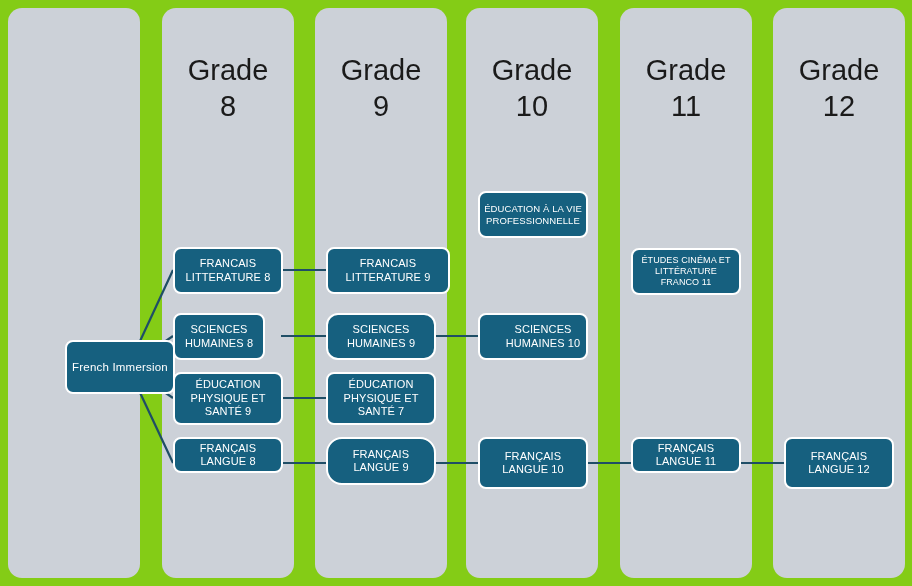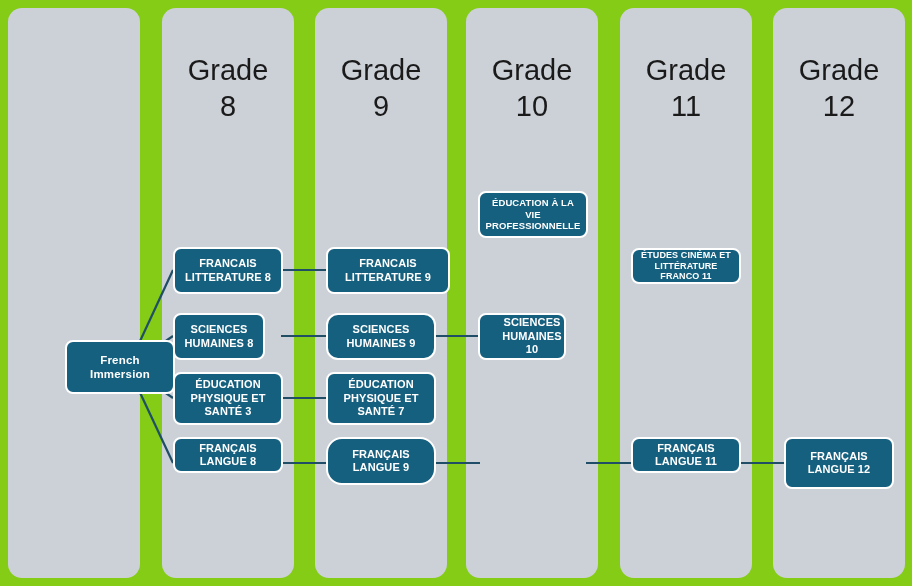--- a/index.html
+++ b/index.html
@@ -41,21 +41,21 @@
     border: 2px solid #ffffff;
     border-radius: 8px;
     box-sizing: border-box;
     display: flex;
     align-items: center;
     justify-content: center;
     text-align: center;
     color: #ffffff;
     font-size: 11px;
     line-height: 1.22;
-    font-weight: 700;
+    font-weight: 400;
     letter-spacing: 0.1px;
     padding: 2px 4px;
     z-index: 3;
     font-family: "Liberation Sans", sans-serif;
   }
   .course-box.root {
     font-size: 11.5px;
     letter-spacing: 0.2px;
     margin-left: 47px;
   }
@@ -124,29 +124,30 @@
       <line x1="434" y1="463" x2="480" y2="463"></line>
       <line x1="586" y1="463" x2="633" y2="463"></line>
       <line x1="739" y1="463" x2="786" y2="463"></line>
     </g>
   </svg>
 
   <div class="course-box root" style="left:18px; top:340px; width:110px; height:54px;">French Immersion</div>
 
   <div class="course-box" style="left:173px; top:247px; width:110px; height:47px;">FRANCAIS LITTERATURE 8</div>
   <div class="course-box" style="left:173px; top:313px; width:92px; height:47px;">SCIENCES HUMAINES 8</div>
-  <div class="course-box" style="left:173px; top:372px; width:110px; height:53px;">ÉDUCATION PHYSIQUE ET SANTÉ 3</div>
+  <div class="course-box" style="left:173px; top:372px; width:110px; height:53px;">ÉDUCATION PHYSIQUE ET SANTÉ 9</div>
   <div class="course-box" style="left:173px; top:437px; width:110px; height:36px;">FRANÇAIS LANGUE 8</div>
 
   <div class="course-box" style="left:326px; top:247px; width:124px; height:47px;">FRANCAIS LITTERATURE 9</div>
   <div class="course-box" style="left:326px; top:313px; width:110px; height:47px;border-radius:12px;">SCIENCES HUMAINES 9</div>
   <div class="course-box" style="left:326px; top:372px; width:110px; height:53px;">ÉDUCATION PHYSIQUE ET SANTÉ 7</div>
   <div class="course-box" style="left:326px; top:437px; width:110px; height:48px;border-radius:16px;">FRANÇAIS LANGUE 9</div>
 
   <div class="course-box small" style="left:478px; top:191px; width:110px; height:47px;">ÉDUCATION À LA VIE PROFESSIONNELLE</div>
-  <div class="course-box" style="left:478px; top:313px; width:88px; height:47px;padding-left:24px;">SCIENCES HUMAINES 10</div>
+  <div class="course-box" style="left:478px; top:313px; width:110px; height:47px;padding-left:24px;">SCIENCES HUMAINES 10</div>
+  <div class="course-box" style="left:478px; top:437px; width:110px; height:52px;">FRANÇAIS LANGUE 10</div>
 
-  <div class="course-box tiny" style="left:631px; top:248px; width:110px; height:36px;">ÉTUDES CINÉMA ET LITTÉRATURE FRANCO 11</div>
+  <div class="course-box tiny" style="left:631px; top:248px; width:110px; height:47px;">ÉTUDES CINÉMA ET LITTÉRATURE FRANCO 11</div>
   <div class="course-box" style="left:631px; top:437px; width:110px; height:36px;">FRANÇAIS LANGUE 11</div>
 
   <div class="course-box" style="left:784px; top:437px; width:110px; height:52px;">FRANÇAIS LANGUE 12</div>
 
 </div>
 
 </body></html>

